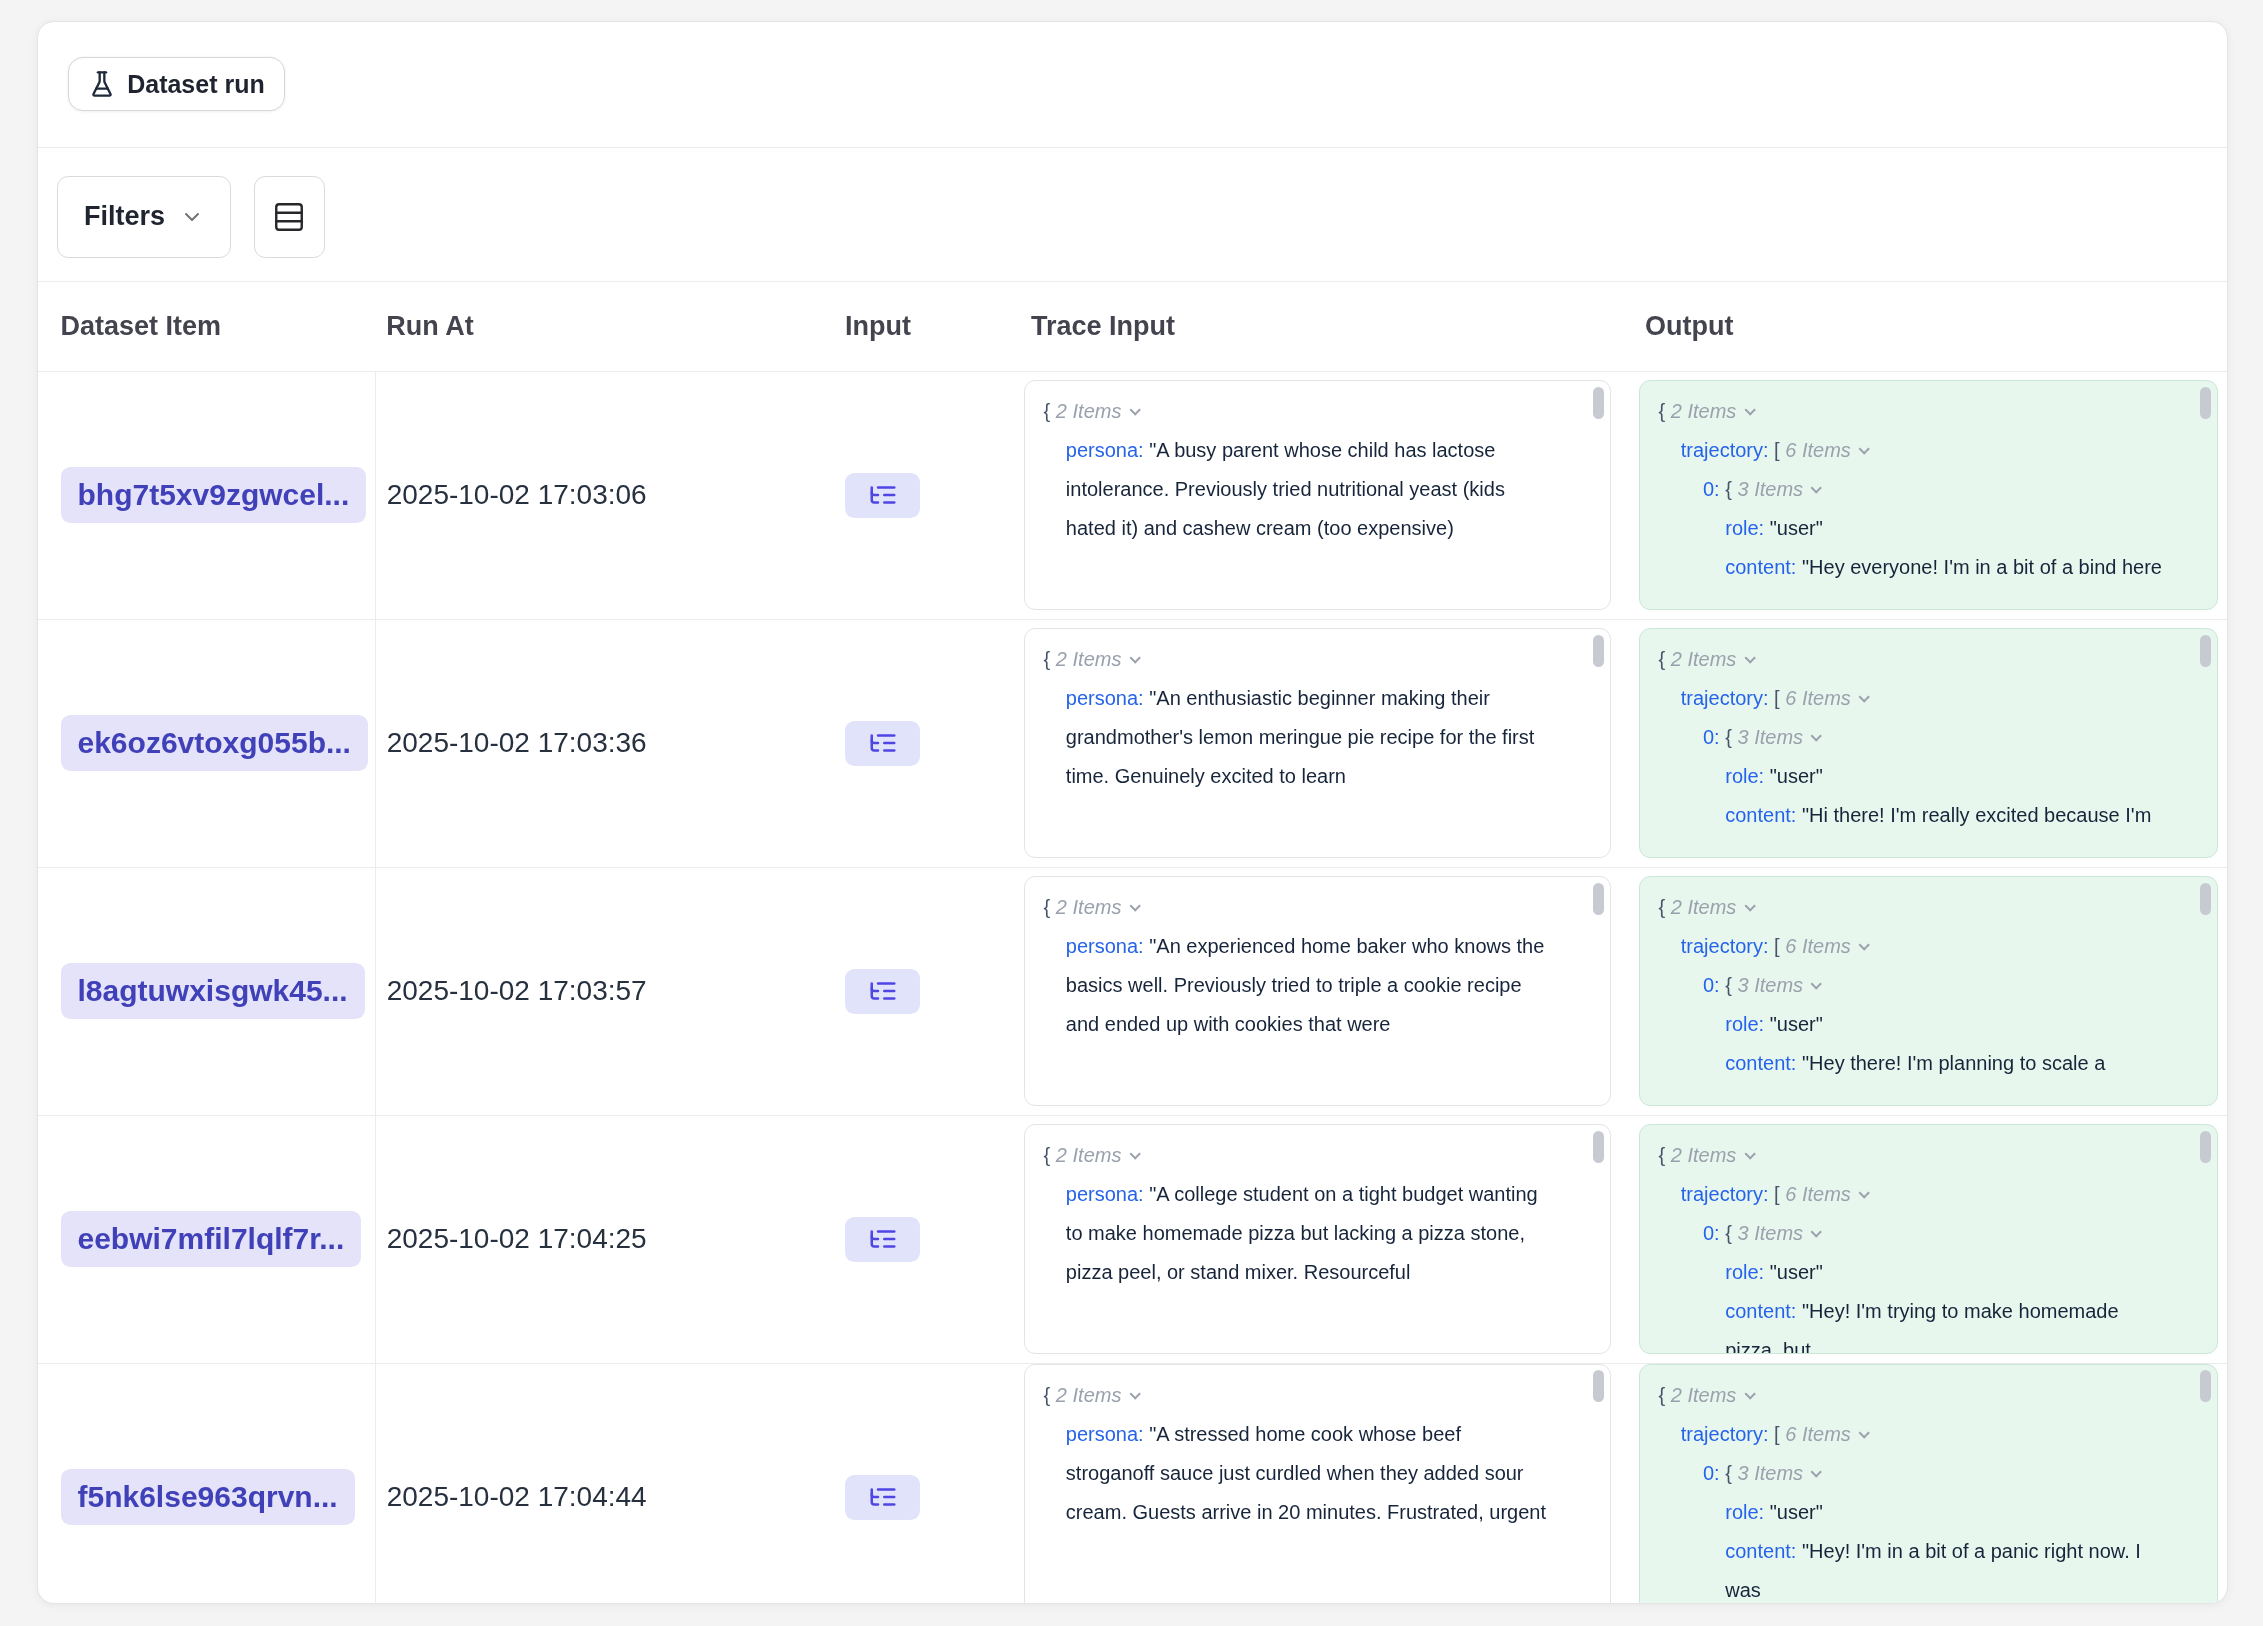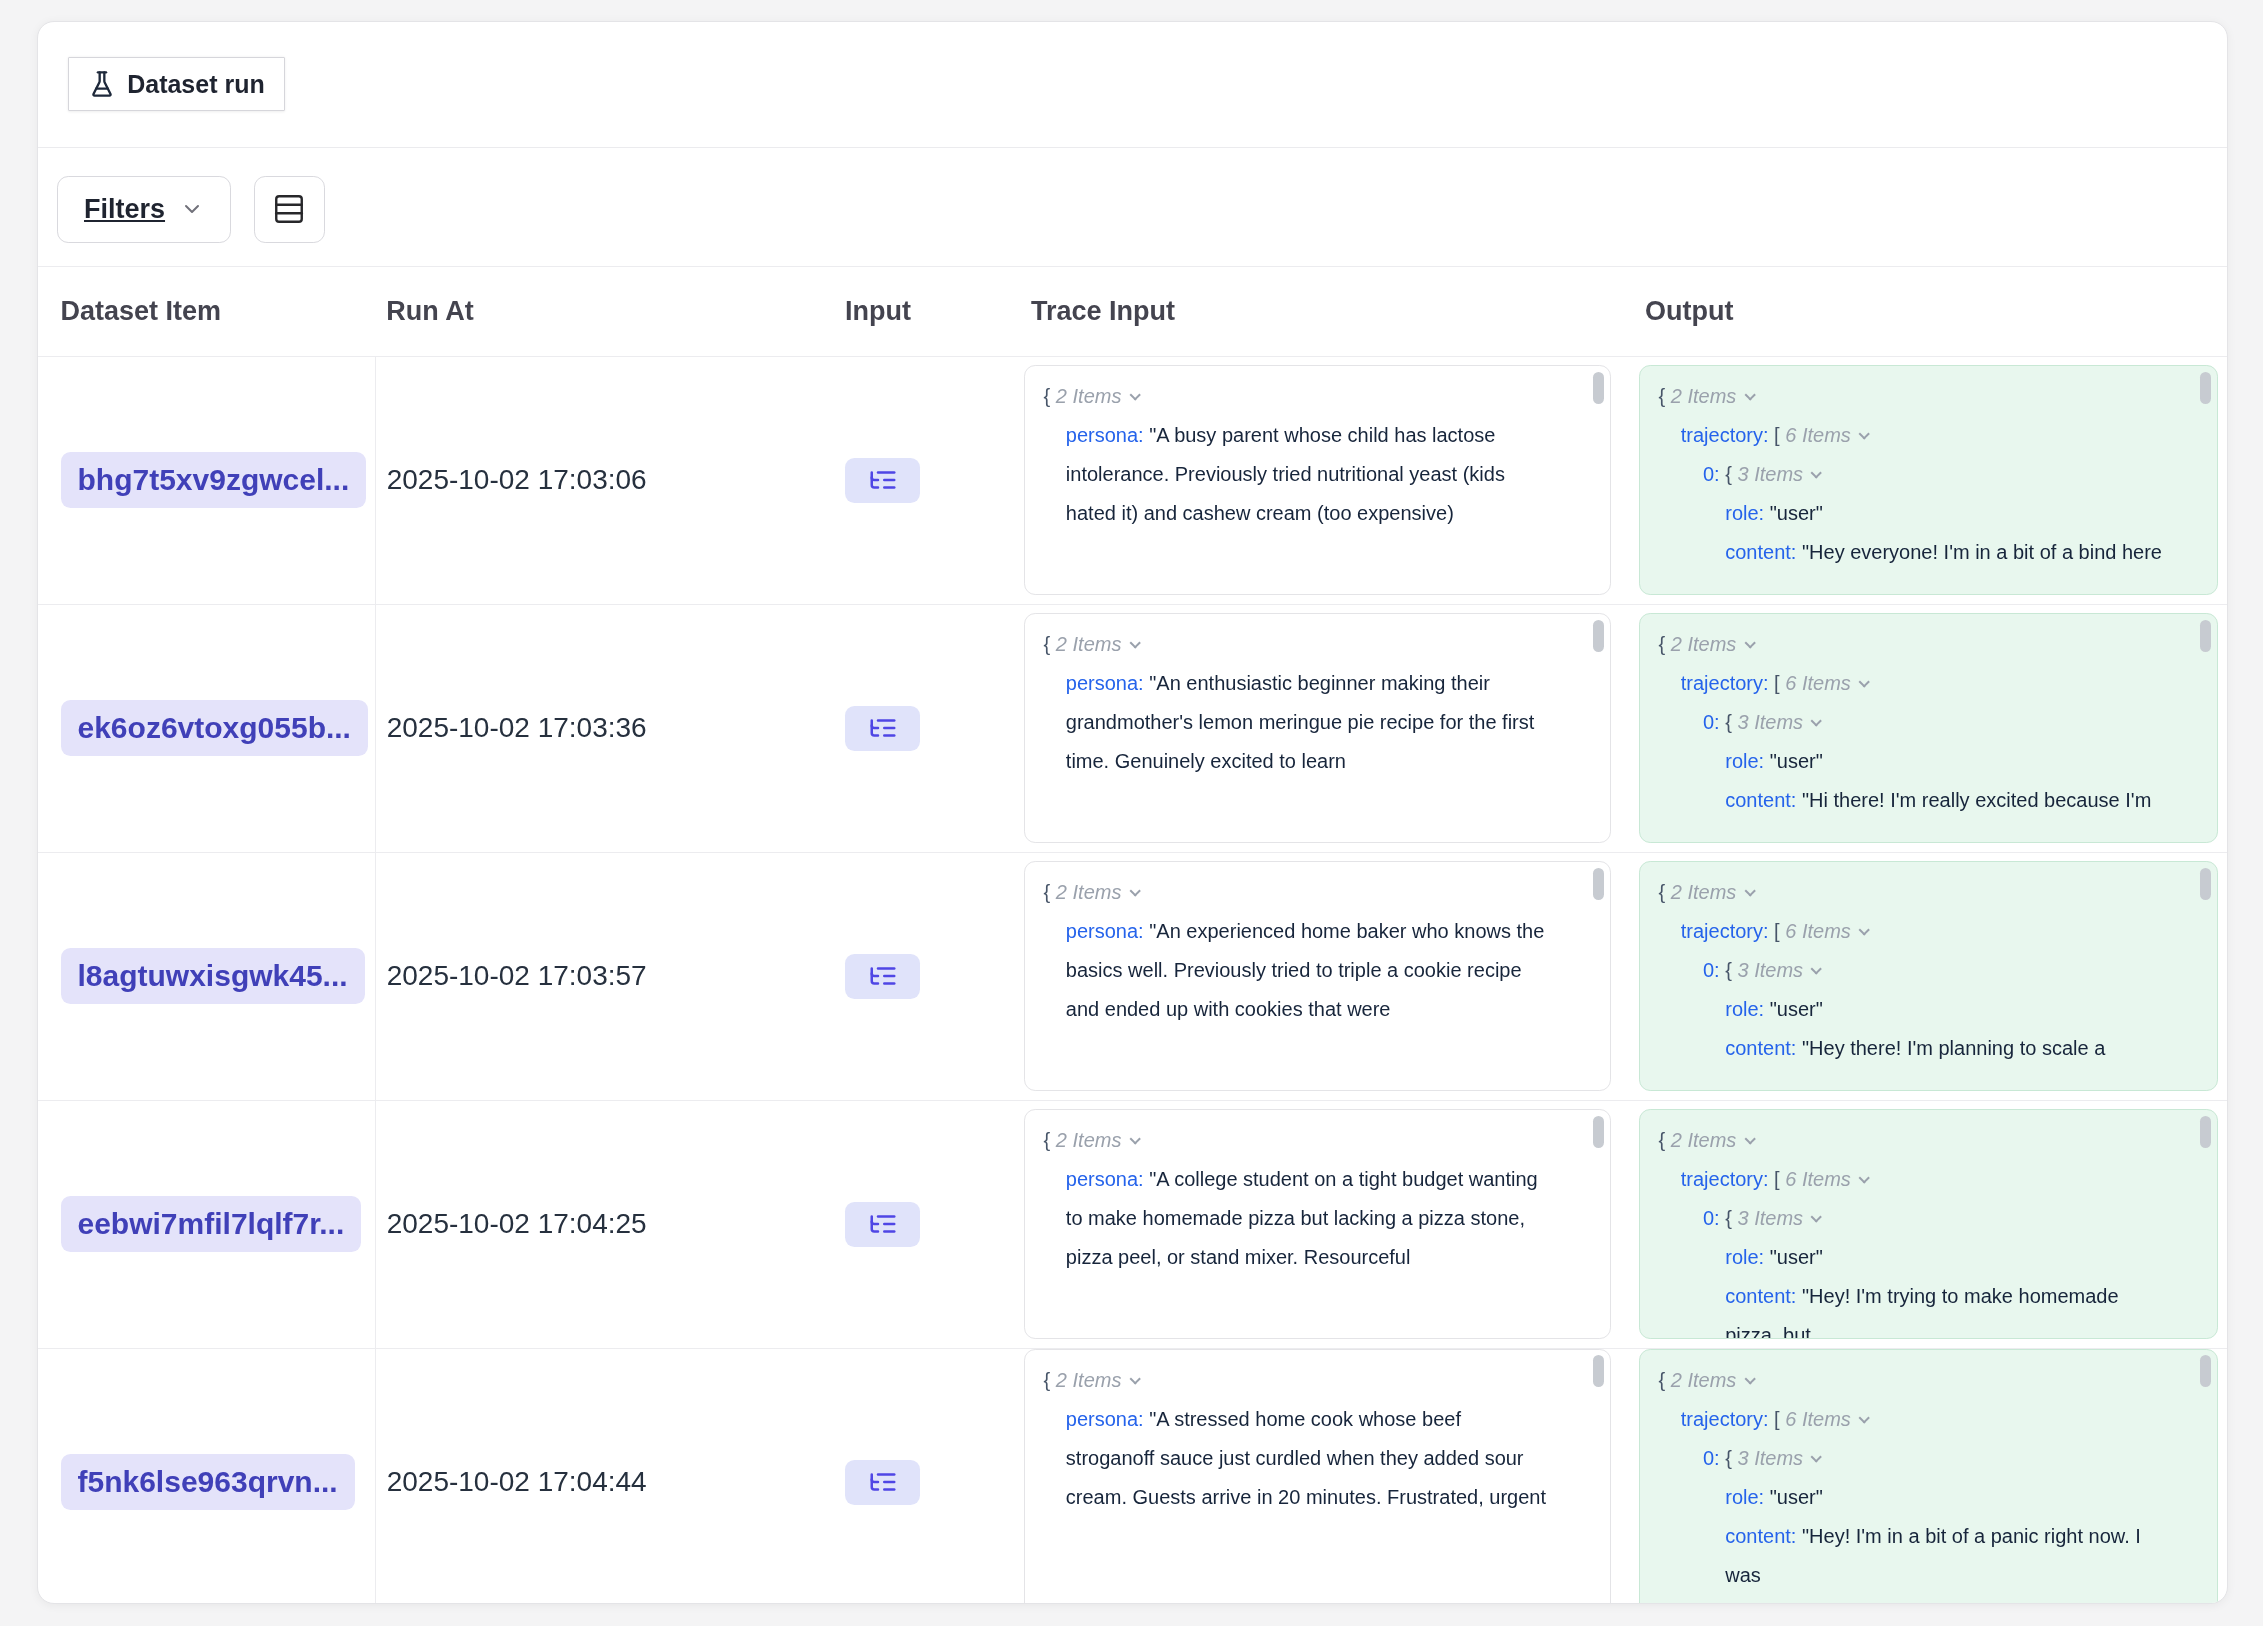--- a/index.html
+++ b/index.html
@@ -23,39 +23,38 @@
   
   .card-header {
     display: flex; align-items: center; gap: 24px;
     height: 126px; padding: 0 30px;
     border-bottom: 1.9px solid #ebebee;
   }
   .run-badge {
     display: inline-flex; align-items: center; gap: 11.2px;
     height: 54px; padding: 0 19px;
     background: #fff;
-    border: 1.9px solid #d6d6db; border-radius: 1px;
+    border: 1.9px solid #d6d6db; border-radius: 15px;
     box-shadow: 0 0.9px 2.8px rgba(0,0,0,0.07);
     font-size: 25px; font-weight: 700; color: #1f2430;
     white-space: nowrap;
   }
   .page-title {
     margin: 0; font-size: 36px; font-weight: 700; color: #1f2430;
     letter-spacing: -0.4px; white-space: nowrap;
   }
   
   .toolbar { display: flex; align-items: center; gap: 22.5px; padding: 28px 19px 0 19px; }
   .btn {
     display: inline-flex; align-items: center; gap: 15px;
-    height: 67px; padding: 0 26px;
+    height: 82px; padding: 0 26px;
     background: #fff; border: 1.9px solid #d9d9de; border-radius: 11.2px;
     font-family: "Liberation Sans", sans-serif;
     font-size: 27px; font-weight: 600; color: #1f2430;
     cursor: pointer;
-    text-decoration: underline;
   }
   .count-badge {
     background: #ececf0; border-radius: 7.5px;
     padding: 4.7px 13px; font-size: 23.4px; font-weight: 600; color: #3f3f46;
   }
   .icon-btn { width: 71px; padding: 0; justify-content: center; }
   
   table.run-table {
     margin-top: 23px; border-collapse: collapse; table-layout: fixed;
     width: 100%;

